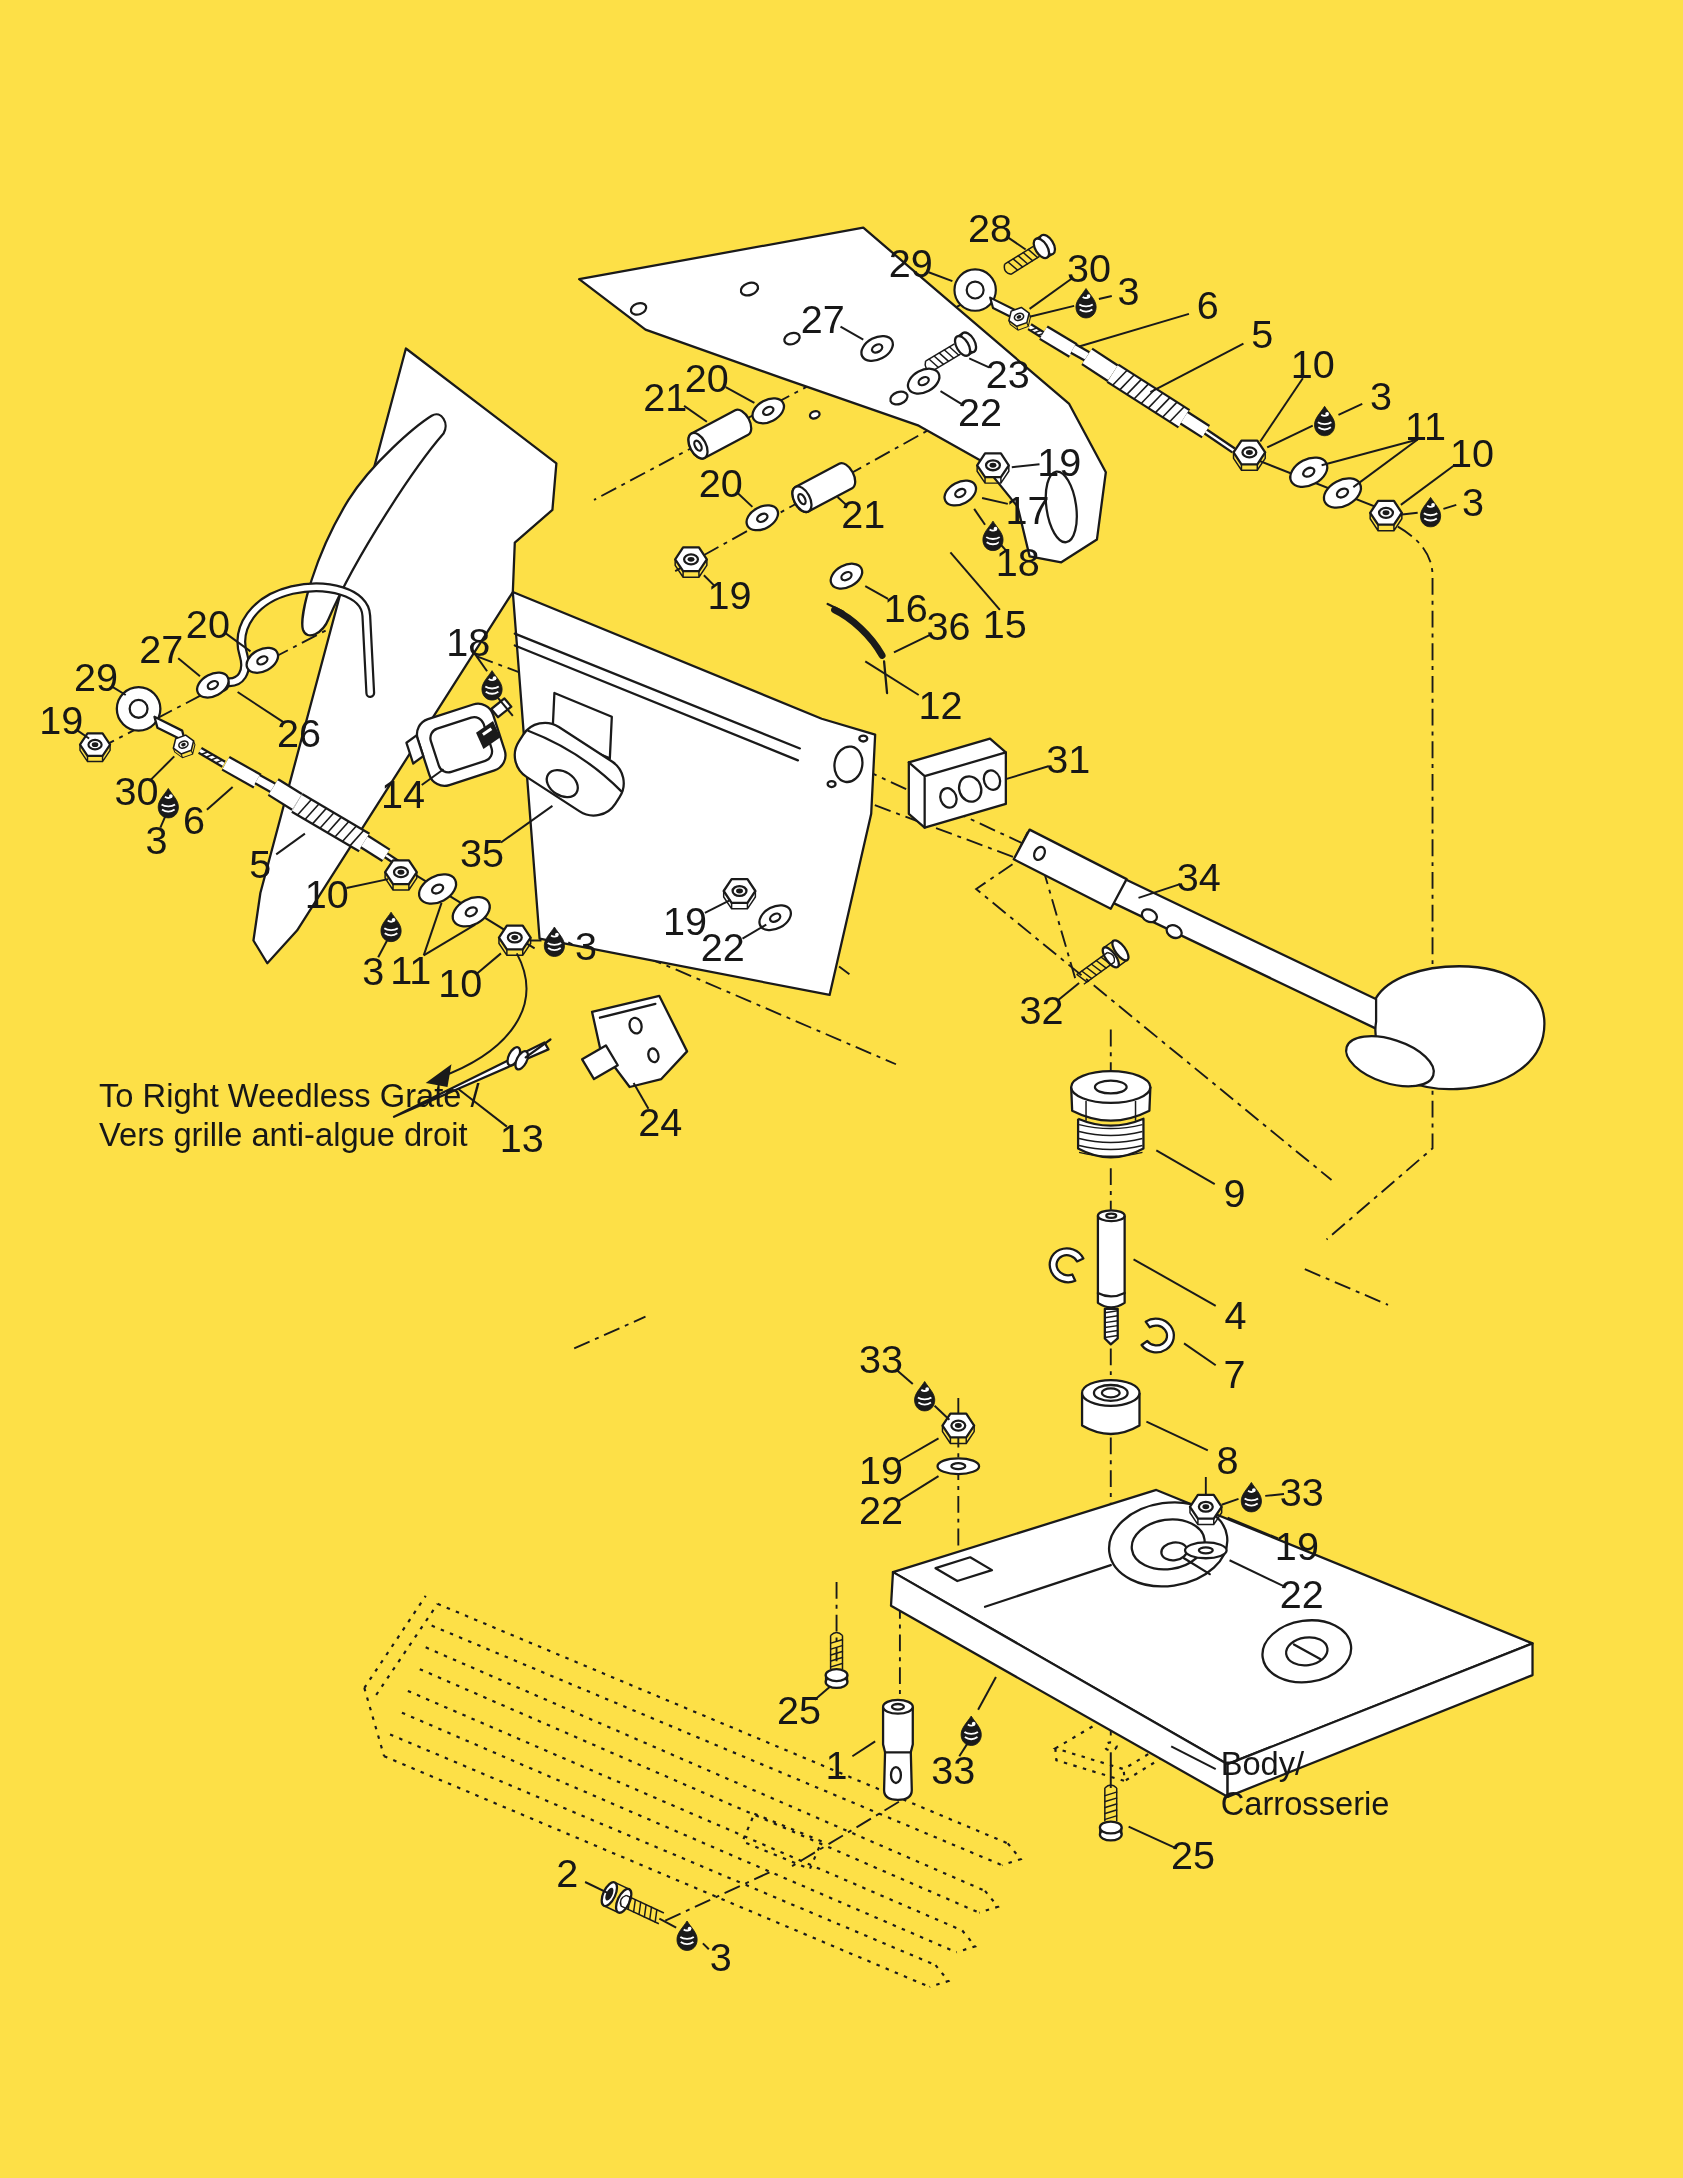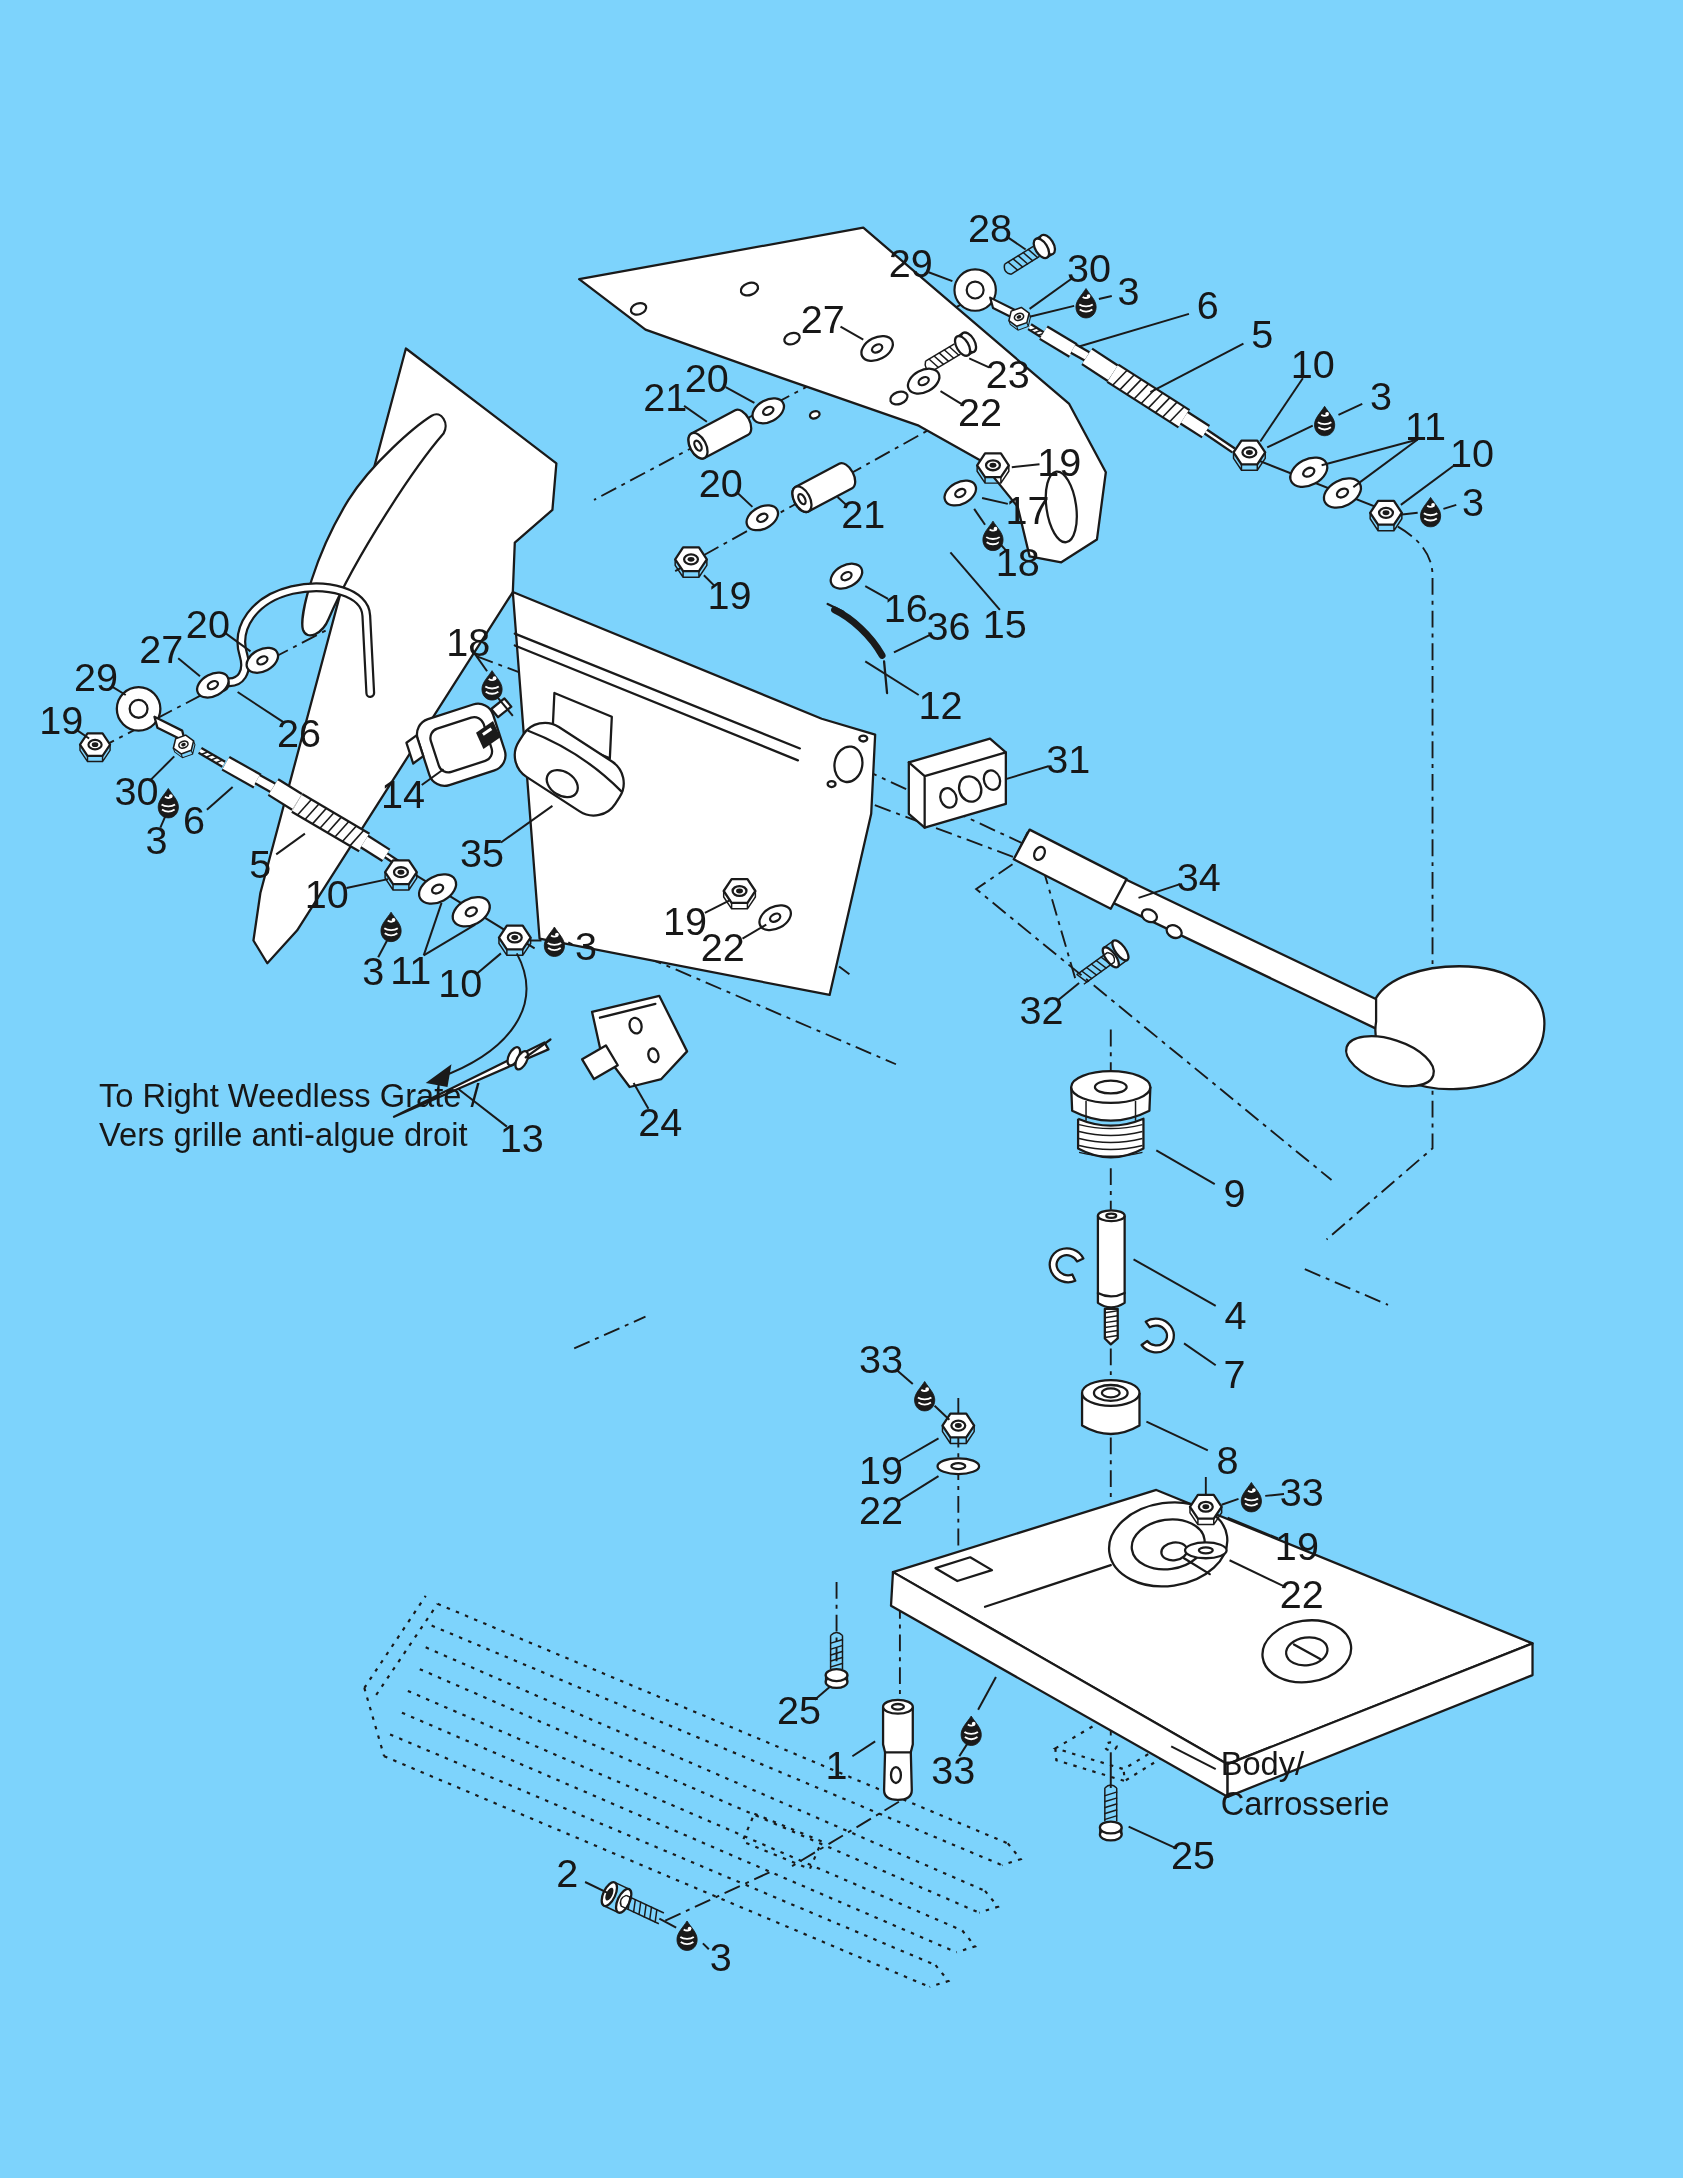--- a/index.html
+++ b/index.html
@@ -1,16 +1,16 @@
 <!DOCTYPE html>
 <html><head>
 <meta charset="utf-8">
 <style>
   html,body{margin:0;padding:0;background:#fff;}
-  .canvas{position:relative;width:1683px;height:2178px;background:#7dd3fc;overflow:hidden;}
+  .canvas{position:relative;width:1683px;height:2178px;background:#fde047;overflow:hidden;}
   svg{display:block;width:100%;height:100%;}
   .s{stroke:#1a1a1a;stroke-width:2.3;fill:none;stroke-linecap:round;stroke-linejoin:round;}
   .f{fill:#ffffff;stroke:#1a1a1a;stroke-width:2.3;stroke-linejoin:round;}
   .th{stroke:#1a1a1a;stroke-width:1.5;fill:none;}
   .ph{stroke:#1a1a1a;stroke-width:1.9;fill:none;stroke-dasharray:17 6 4 6;}
   .dt{stroke:#1a1a1a;stroke-width:2.2;fill:none;stroke-dasharray:3.5 6.5;}
   .ld{stroke:#1a1a1a;stroke-width:2;fill:none;}
   text{font-family:"Liberation Sans",sans-serif;fill:#171717;}
   .num{font-size:40px;}
   .note{font-size:33px;}

